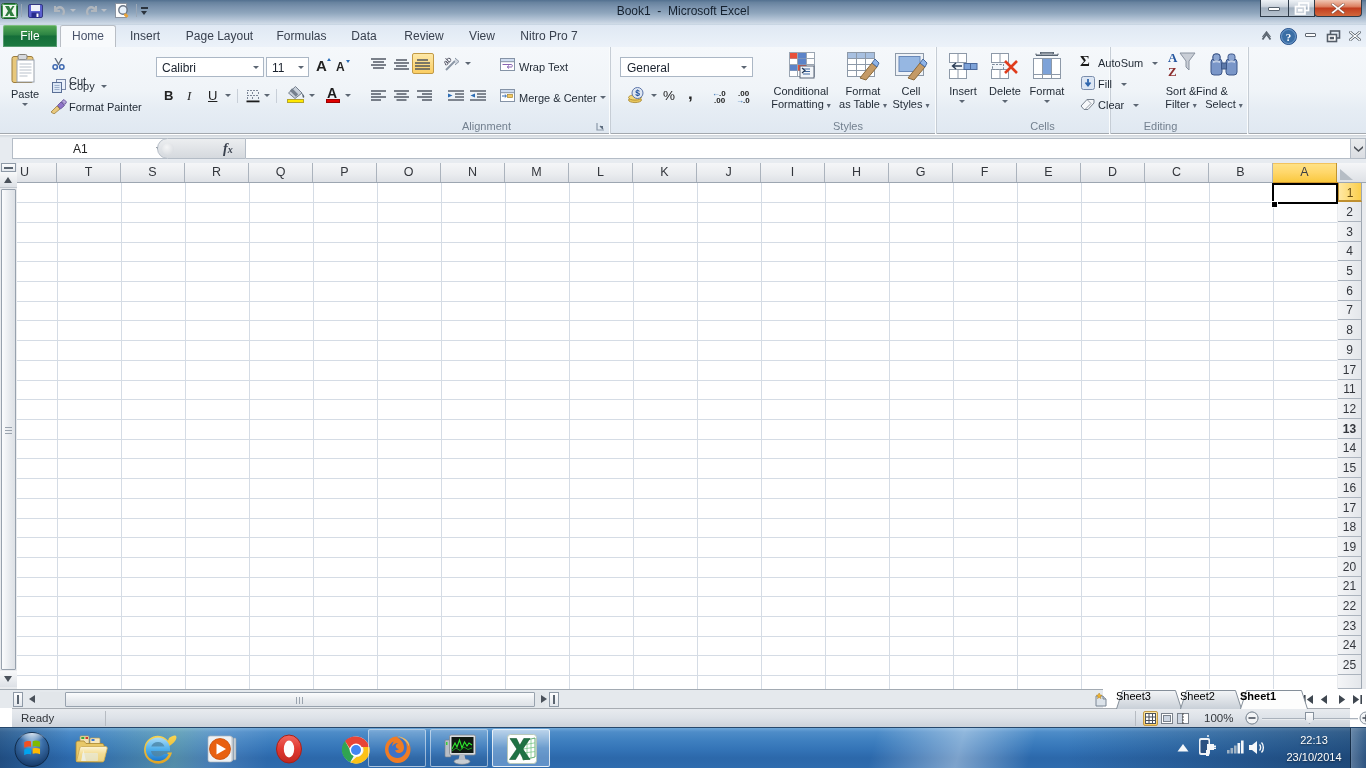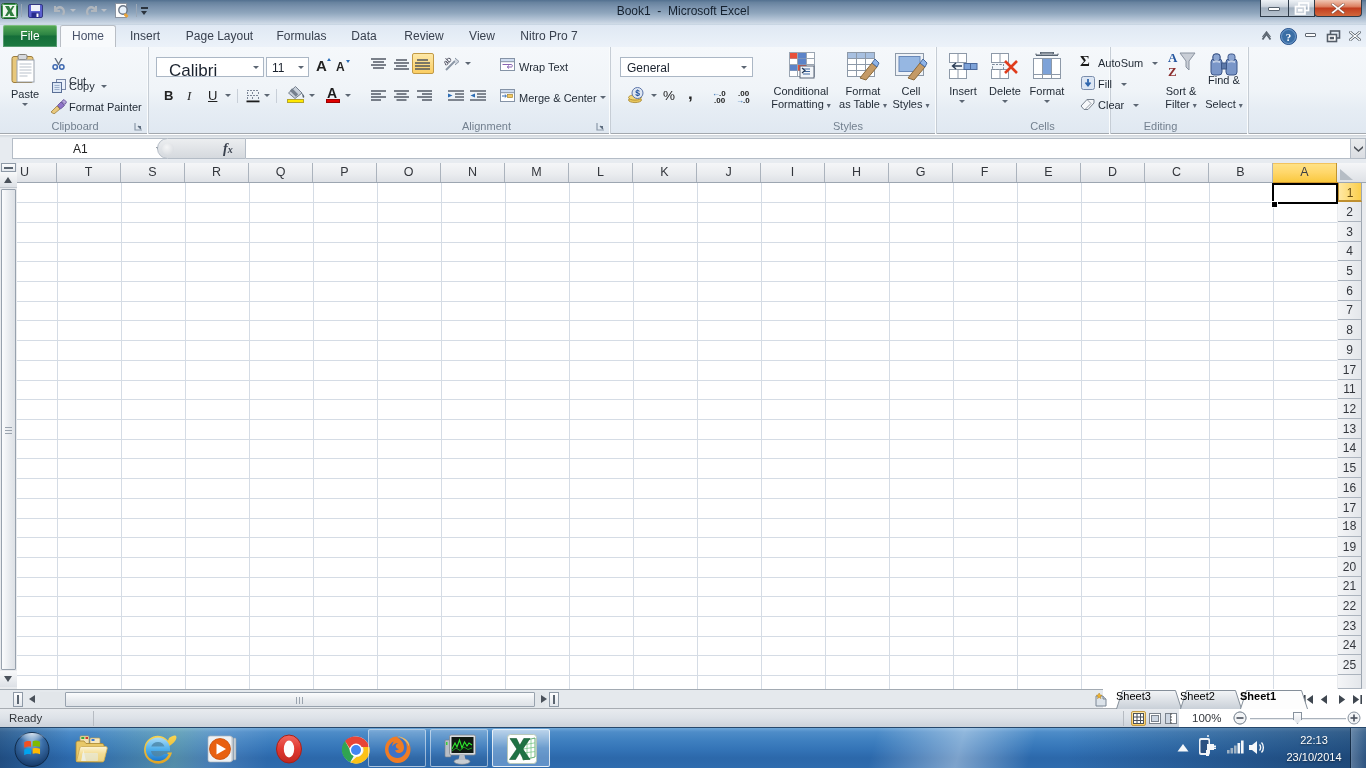--- a/index.html
+++ b/index.html
@@ -30,21 +30,21 @@
 #sheetwrap{left:0;top:163px;width:1366px;height:526px;background:#e9ebee}
 #colhead{left:17px;top:0;width:1321px;height:19.5px;background:linear-gradient(#f5f6f8 0%,#eaecef 60%,#dee1e6 100%);border-bottom:1px solid #9da6b1}
 .ch{top:0;height:18.5px;border-right:1px solid #abb3bd;font-size:12.5px;color:#33363c;text-align:center;line-height:19px}
 #cornersel{left:1338px;top:0;width:28px;height:19.5px;background:linear-gradient(#f5f6f8,#dee1e6);border-bottom:1px solid #9da6b1}
 #rowhead{left:1338px;top:19.5px;width:24px;height:506.5px;background:linear-gradient(90deg,#f4f5f7,#e3e6ea)}
 .rh{left:0;width:24px;border-bottom:1px solid #abb3bd;border-right:1px solid #9da6b1;font-size:12px;color:#33363c;text-align:center}
 #grid{left:17px;top:19.5px;width:1320px;height:506.5px;background:#fff;
  background-image:linear-gradient(to right,#d5dce5 1px,transparent 1px);
  background-size:64px 100%;background-position:40px 0}
 #tabbar{left:0;top:689px;width:1103px;height:19px;background:#e5e9ed;border-top:1px solid #a2aab2}
-#statusbar{left:0;top:708px;width:1179px;height:19px;background:linear-gradient(#e8ebef 0%,#dde2e8 50%,#ccd2da 100%);border-top:1px solid #a8adb3}
+#statusbar{left:12px;top:708px;width:1338px;height:19px;background:linear-gradient(#e8ebef 0%,#dde2e8 50%,#ccd2da 100%);border-top:1px solid #a8adb3}
 #taskbar{left:0;top:727px;width:1366px;height:41px;
  background:linear-gradient(#6ca6d8 0%,#4e8cc8 10%,#3f80c0 30%,#3373b6 55%,#2c68aa 75%,#2f6cae 100%);border-top:1px solid #26486c}
 .taskbox{top:1px;width:62px;height:38px;border:1px solid rgba(255,255,255,.5);border-radius:2px;background:linear-gradient(rgba(255,255,255,.22),rgba(255,255,255,.06) 55%,rgba(0,0,0,.06))}
 </style></head>
 <body>
 <div id="root">
 
 <div class="abs" id="titlebar">
 <div class="abs" id="title">Book1&nbsp; -&nbsp; Microsoft Excel</div>
 <svg class="abs" style="left:1px;top:3px" width="17" height="16" viewBox="0 0 17 16">
@@ -114,28 +114,20 @@
 <rect x="4.5" y="1" width="9" height="7" fill="none" stroke="#545d68" stroke-width="1.6"></rect>
 <rect x="1.5" y="4.5" width="9" height="7" fill="#fff" stroke="#545d68" stroke-width="1.6"></rect>
 <rect x="3.8" y="6.8" width="4.2" height="2.5" fill="#545d68"></rect>
 </svg>
 <svg class="abs" style="left:1349px;top:6px" width="12" height="10" viewBox="0 0 12 10">
 <path d="M1.5 0 6 3.8 10.5 0 12 1.4 7.5 5 12 8.6 10.5 10 6 6.2 1.5 10 0 8.6 4.5 5 0 1.4Z" fill="#fdfdfd" stroke="#545d68" stroke-width=".9"></path>
 </svg>
 </div>
 <div class="abs" id="ribbon"></div>
 <div class="abs" id="ribbon2"></div>
-<div class="abs grp" style="left:2px;width:147px">
-<div class="abs glabel">Clipboard</div>
-<svg class="abs" style="left:132px;bottom:3px" width="9" height="9" viewBox="0 0 9 9">
-<path d="M1 1 1 8 8 8" fill="none" stroke="#8b99a9" stroke-width="1.2"></path>
-<path d="M4 4 7 4 7 7Z" fill="#5f6e80"></path>
-        <path d="M4 4 7 7" stroke="#5f6e80" stroke-width="1.3"></path>
-      </svg>
-</div>
 <div class="abs grp" style="left:363px;width:248px">
 <div class="abs glabel">Alignment</div>
 <svg class="abs" style="left:233px;bottom:3px" width="9" height="9" viewBox="0 0 9 9">
 <path d="M1 1 1 8 8 8" fill="none" stroke="#8b99a9" stroke-width="1.2"></path>
 <path d="M4 4 7 4 7 7Z" fill="#5f6e80"></path>
         <path d="M4 4 7 7" stroke="#5f6e80" stroke-width="1.3"></path>
       </svg>
 </div>
 <div class="abs grp" style="left:760px;width:177px">
 <div class="abs glabel">Styles</div>
@@ -171,21 +163,21 @@
 </svg>
 <div class="abs t" style="left:69px;top:80px">Copy</div>
 <div class="abs dd" style="left:101px;top:85px"></div>
 <svg class="abs" style="left:50px;top:99px" width="17" height="15" viewBox="0 0 17 15">
 <path d="M1 13 L7 7 L10 10 L4 15 Z" fill="#e8c87c" stroke="#9c7c3c" stroke-width=".8"></path>
 <path d="M7.5 6.5 L11 3 L14.5 6.5 L10.5 10 Z" fill="#8f74c8" stroke="#5c4691" stroke-width=".8"></path>
 <path d="M11.5 2.5 L14 0.5 L16.5 3 L15 5.5 Z" fill="#b8a6dd" stroke="#5c4691" stroke-width=".8"></path>
 </svg>
 <div class="abs t" style="left:69px;top:101px">Format Painter</div>
 <div class="abs combo" style="left:156px;top:57px;width:108px;height:20px">
-      <span class="abs" style="left:12px;top:3px;font-size:17px">Calibri</span>
+      <span class="abs" style="left:5px;top:3px;font-size:12px">Calibri</span>
       <div class="abs dd" style="right:4px;top:8px"></div>
     </div>
 <div class="abs combo" style="left:266px;top:57px;width:43px;height:20px">
       <span class="abs" style="left:5px;top:3px;font-size:12px">11</span>
       <div class="abs dd" style="right:4px;top:8px"></div>
     </div>
 <span class="abs" style="left:316px;top:57px;font-size:15px;font-weight:bold;color:#222">A</span>
     <div class="abs" style="left:327px;top:58px;width:0;height:0;border-left:2.5px solid transparent;border-right:2.5px solid transparent;border-bottom:3.5px solid #2b6cb5"></div>
 <span class="abs" style="left:336px;top:60px;font-size:12px;font-weight:bold;color:#222">A</span>
     <div class="abs" style="left:346px;top:60px;width:0;height:0;border-left:2.5px solid transparent;border-right:2.5px solid transparent;border-top:3.5px solid #2b6cb5"></div>
@@ -445,21 +437,21 @@
 <svg class="abs" style="left:1210px;top:51px" width="28" height="30" viewBox="0 0 28 30">
 <rect x="1" y="8" width="11" height="16" rx="3" fill="#7a96c8" stroke="#3c5688"></rect>
 <rect x="16" y="8" width="11" height="16" rx="3" fill="#7a96c8" stroke="#3c5688"></rect>
 <rect x="3" y="3" width="7" height="7" rx="2.5" fill="#8ca6d2" stroke="#3c5688"></rect>
 <rect x="3" y="3" width="7" height="7" rx="2.5" fill="#8ca6d2" stroke="#3c5688"></rect>
 <rect x="18" y="3" width="7" height="7" rx="2.5" fill="#8ca6d2" stroke="#3c5688"></rect>
 <rect x="11.5" y="12" width="5" height="6" fill="#5c78a8" stroke="#3c5688"></rect>
 <path d="M3 10 Q6.5 8.5 10 10 L10 12 Q6.5 10.5 3 12Z" fill="#d8e2f2" opacity=".8"></path>
 <path d="M18 10 Q21.5 8.5 25 10 L25 12 Q21.5 10.5 18 12Z" fill="#d8e2f2" opacity=".8"></path>
 </svg>
-<div class="abs t" style="left:1196px;top:74px;width:56px;text-align:center">Find &amp;</div>
+<div class="abs t" style="left:1196px;top:85px;width:56px;">Find &amp;</div>
 <div class="abs t" style="left:1196px;top:98px;width:56px;text-align:center">Select <span style="font-size:8px;color:#5c6673">▾</span></div>
 <div class="abs" id="fbar">
 <div class="abs" id="namebox">
         <span class="abs" style="left:60px;top:3px;font-size:12px;color:#222">A1</span>
 <div class="abs dd" style="left:143px;top:8px;border-top-width:4px;border-left-width:3.5px;border-right-width:3.5px"></div>
       </div>
 <div class="abs" id="fxcap">
         <div class="abs" style="left:4px;top:3.5px;width:12px;height:12px;border-radius:50%;background:radial-gradient(circle at 40% 35%,#f4f5f6,#d2d6db)"></div>
 <span class="abs" style="left:65px;top:2px;font-family:'Liberation Serif',serif;font-style:italic;font-weight:bold;font-size:14px;color:#39404d">f<span style="font-size:10px">x</span></span>
       </div>
@@ -535,26 +527,26 @@
 <div class="abs rh" style="top:39.5px;height:20.0px;line-height:20px;">3</div>
 <div class="abs rh" style="top:59.5px;height:19.0px;line-height:19px;">4</div>
 <div class="abs rh" style="top:78.5px;height:20.0px;line-height:20px;">5</div>
 <div class="abs rh" style="top:98.5px;height:20.0px;line-height:20px;">6</div>
 <div class="abs rh" style="top:118.5px;height:19.0px;line-height:19px;">7</div>
 <div class="abs rh" style="top:137.5px;height:20.0px;line-height:20px;">8</div>
 <div class="abs rh" style="top:157.5px;height:20.0px;line-height:20px;">9</div>
 <div class="abs rh" style="top:177.5px;height:20.0px;line-height:20px;">17</div>
 <div class="abs rh" style="top:197.5px;height:19.0px;line-height:19px;">11</div>
 <div class="abs rh" style="top:216.5px;height:20.0px;line-height:20px;">12</div>
-<div class="abs rh" style="top:236.5px;height:20.0px;line-height:20px;">13</div>
+<div class="abs rh" style="top:236.5px;height:20.0px;line-height:20px;font-weight:bold;">13</div>
 <div class="abs rh" style="top:256.5px;height:19.0px;line-height:19px;">14</div>
 <div class="abs rh" style="top:275.5px;height:20.0px;line-height:20px;">15</div>
 <div class="abs rh" style="top:295.5px;height:20.0px;line-height:20px;">16</div>
 <div class="abs rh" style="top:315.5px;height:20.0px;line-height:20px;">17</div>
-<div class="abs rh" style="top:335.5px;height:19.0px;line-height:19px;font-family:Liberation Mono, monospace;">18</div>
+<div class="abs rh" style="top:335.5px;height:19.0px;line-height:19px;">18</div>
 <div class="abs rh" style="top:354.5px;height:20.0px;line-height:20px;">19</div>
 <div class="abs rh" style="top:374.5px;height:20.0px;line-height:20px;">20</div>
 <div class="abs rh" style="top:394.5px;height:19.0px;line-height:19px;">21</div>
 <div class="abs rh" style="top:413.5px;height:20.0px;line-height:20px;">22</div>
 <div class="abs rh" style="top:433.5px;height:20.0px;line-height:20px;">23</div>
 <div class="abs rh" style="top:453.5px;height:19.0px;line-height:19px;">24</div>
 <div class="abs rh" style="top:472.5px;height:20.0px;line-height:20px;">25</div>
 <div class="abs rh" style="top:492.5px;height:14.0px;line-height:14px;"></div>
 </div>
 <div class="abs" id="vscroll">

